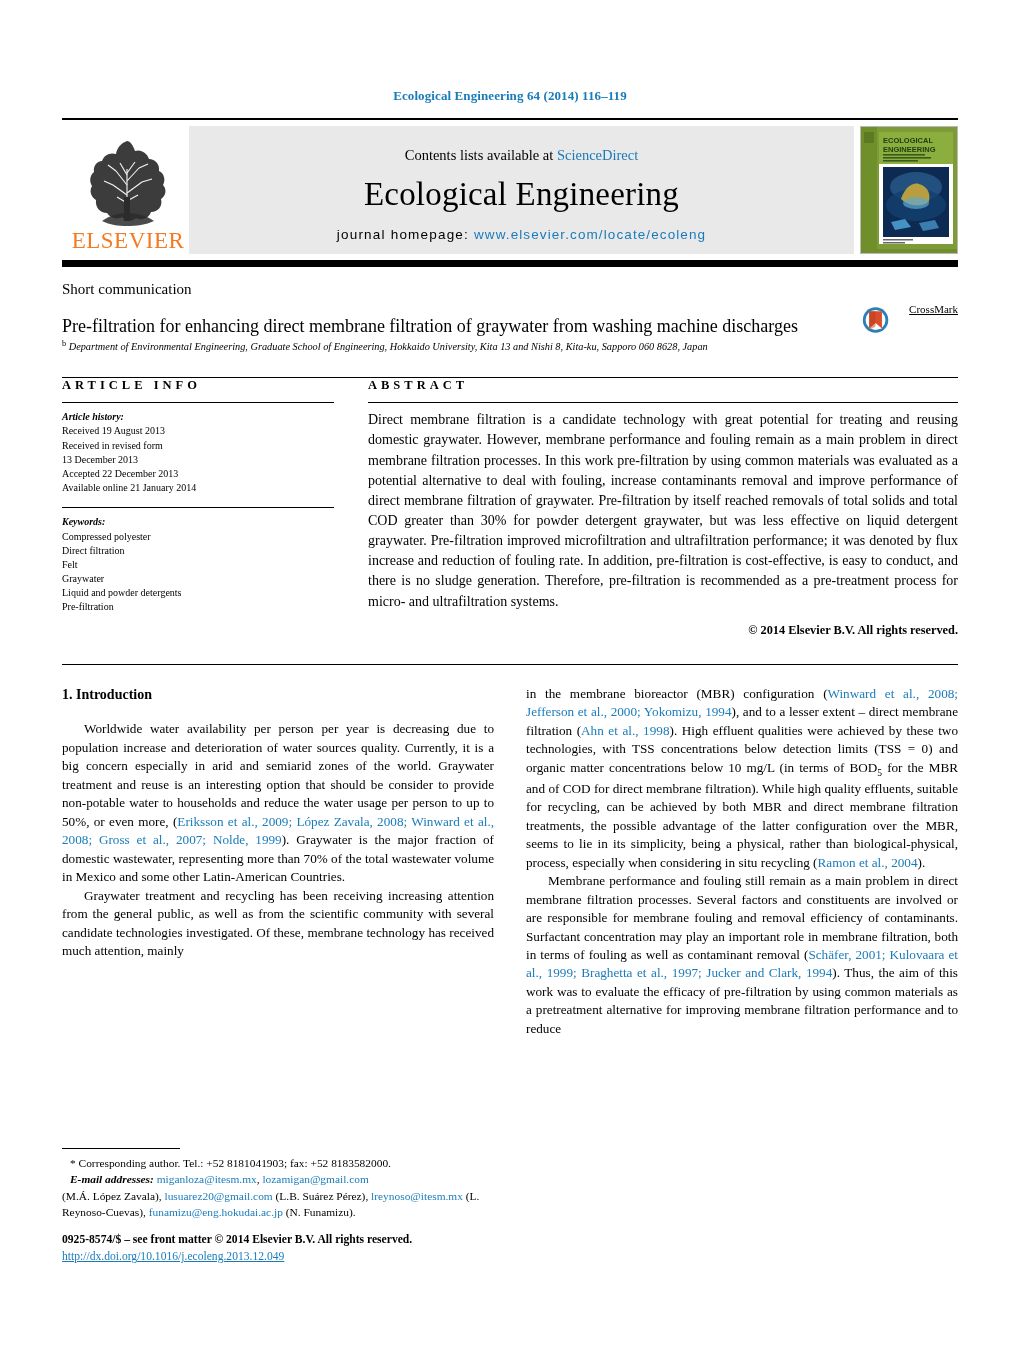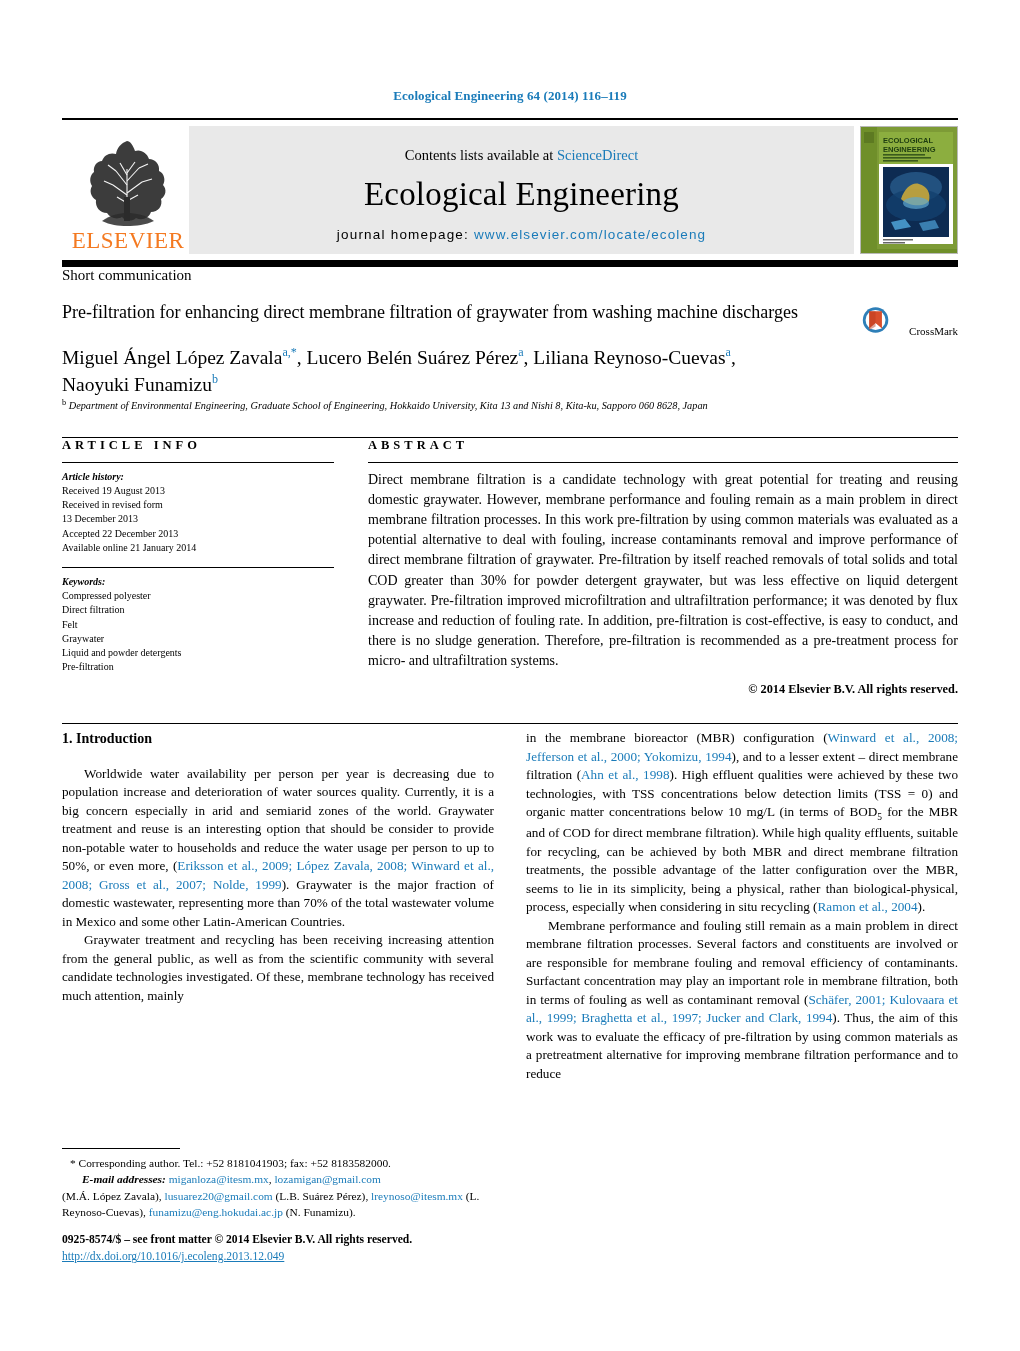--- a/index.html
+++ b/index.html
@@ -98,41 +98,42 @@
     overflow: hidden;
     background: #6f8f2a;
   }
   .black-bar {
     margin: 6px 62px 0 62px;
     height: 7px;
     background: #000;
   }
 
   
-  .article-head { margin: 0 62px; position: relative; }
+  .article-head { margin: 0 62px; padding-top: 14px; position: relative; }
   .artcat {
     font-size: 15px;
     font-family: "Liberation Serif", serif;
   }
   .title {
     font-size: 18px;
     line-height: 1.27;
     margin: 17px 0 0 0;
     font-weight: normal;
     max-width: 770px;
     font-family: "Liberation Serif", serif;
   }
   .crossmark {
     position: absolute;
     right: 0;
     top: 36px;
     width: 96px;
     display: flex;
-    align-items: flex-end;
+    align-items: flex-start;
     gap: 20px;
+    text-decoration: underline;
   }
   .crossmark-label {
     font-size: 11px;
     font-family: "Liberation Serif", serif;
   }
   .authors {
     font-size: 19.5px;
     line-height: 1.35;
     margin-top: 20px;
     max-width: 800px;
@@ -179,21 +180,21 @@
     font-size: 12.3px;
     font-weight: bold;
     margin-top: 11px;
     font-family: "Liberation Serif", serif;
   }
 
   
   .body-wrap {
     margin: 26px 62px 0 62px;
     border-top: 1.6px solid #000;
-    padding-top: 5px;
+    padding-top: 20px;
     display: flex;
     gap: 32px;
     position: relative;
   }
   .col { flex: 1 1 0; font-size: 13.2px; line-height: 1.40; text-align: justify; font-family: "Liberation Serif", serif; }
   .col h2 {
     font-size: 14px;
     font-weight: bold;
     margin: 0 0 16px 0;
     font-family: "Liberation Serif", serif;
@@ -208,21 +209,21 @@
     left: 62px;
     top: 1148px;
     width: 440px;
   }
   .fn-rule { width: 118px; border-top: 1.1px solid #000; margin-bottom: 6px; }
   .fn {
     font-size: 11.4px;
     line-height: 1.43;
     font-family: "Liberation Serif", serif;
   }
-  .fn .ital { font-style: italic; font-weight: bold; margin-left: 12px; }
+  .fn .ital { font-style: italic; font-weight: bold; }
   .fn-indent { display:block; padding-left: 16px; text-indent: -8px;}
   .issn-block {
     position: absolute;
     left: 62px;
     top: 1231px;
     width: 460px;
     font-size: 11.6px;
     line-height: 1.5;
     font-weight: bold;
     font-family: "Liberation Serif", serif;
@@ -313,24 +314,20 @@
       <svg width="34" height="34" viewBox="0 0 34 34">
         <circle cx="17" cy="17" r="16" fill="#2e7fb8"></circle>
         <circle cx="17" cy="17" r="12.5" fill="#ffffff"></circle>
         <path d="M9 6 L25 6 L25 28 L17 21 L9 28 Z" fill="#d94f2b"></path>
         <path d="M17 21 L25 28 L9 28 Z" fill="#ffffff"></path>
         <path d="M9 6 L17 6 L17 25 L9 30 Z" fill="#b73a1c" opacity="0.45"></path>
       </svg>
       <span class="crossmark-label">CrossMark</span>
     </div>
 
-    <div class="authors">
-      <span>Miguel Ángel López Zavala</span><span class="aff-mark">a,*</span>, <span>Lucero Belén Suárez Pérez</span><span class="aff-mark">a</span>, <span>Liliana Reynoso-Cuevas</span><span class="aff-mark">a</span>,<br>
-      <span>Naoyuki Funamizu</span><span class="aff-mark">b</span>
-    </div>
 
     <div class="affil" style="margin-top:0">
       <span class="sup">b</span> <span>Department of Environmental Engineering, Graduate School of Engineering, Hokkaido University, Kita 13 and Nishi 8, Kita-ku, Sapporo 060 8628, Japan</span>
     </div>
   </div>
 
   <div class="info-abstract">
 
     <div class="col-info">
       <div class="sec-head">ARTICLE INFO</div>

